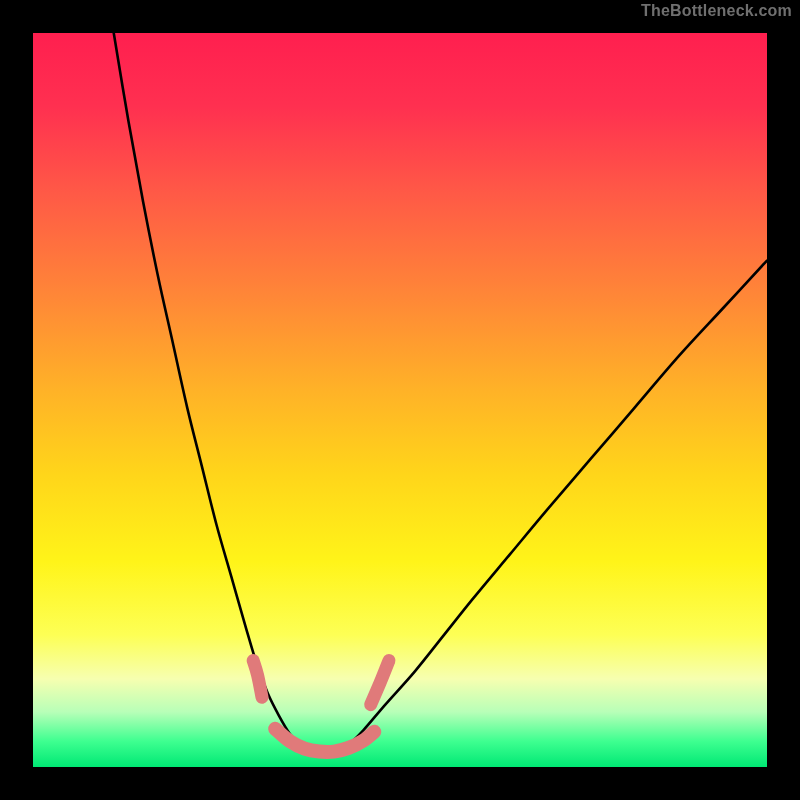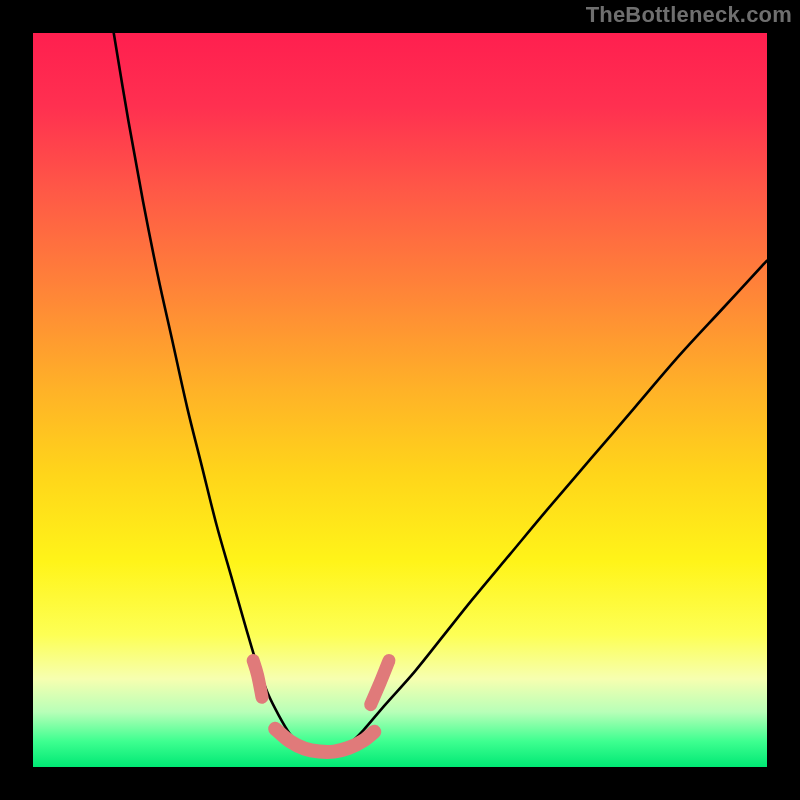--- a/index.html
+++ b/index.html
@@ -24,21 +24,21 @@
     top: 33px;
     width: 734px;
     height: 734px;
     overflow: hidden;
   }
   .watermark {
     position: absolute;
     top: 2px;
     right: 8px;
     font-family: Arial, Helvetica, sans-serif;
-    font-size: 22px;
+    font-size: 16px;
     font-weight: 600;
     color: #6f6f6f;
     letter-spacing: 0.2px;
   }
 </style>
 </head>
 <body>
 
 <div class="frame">
   <div class="plot">

